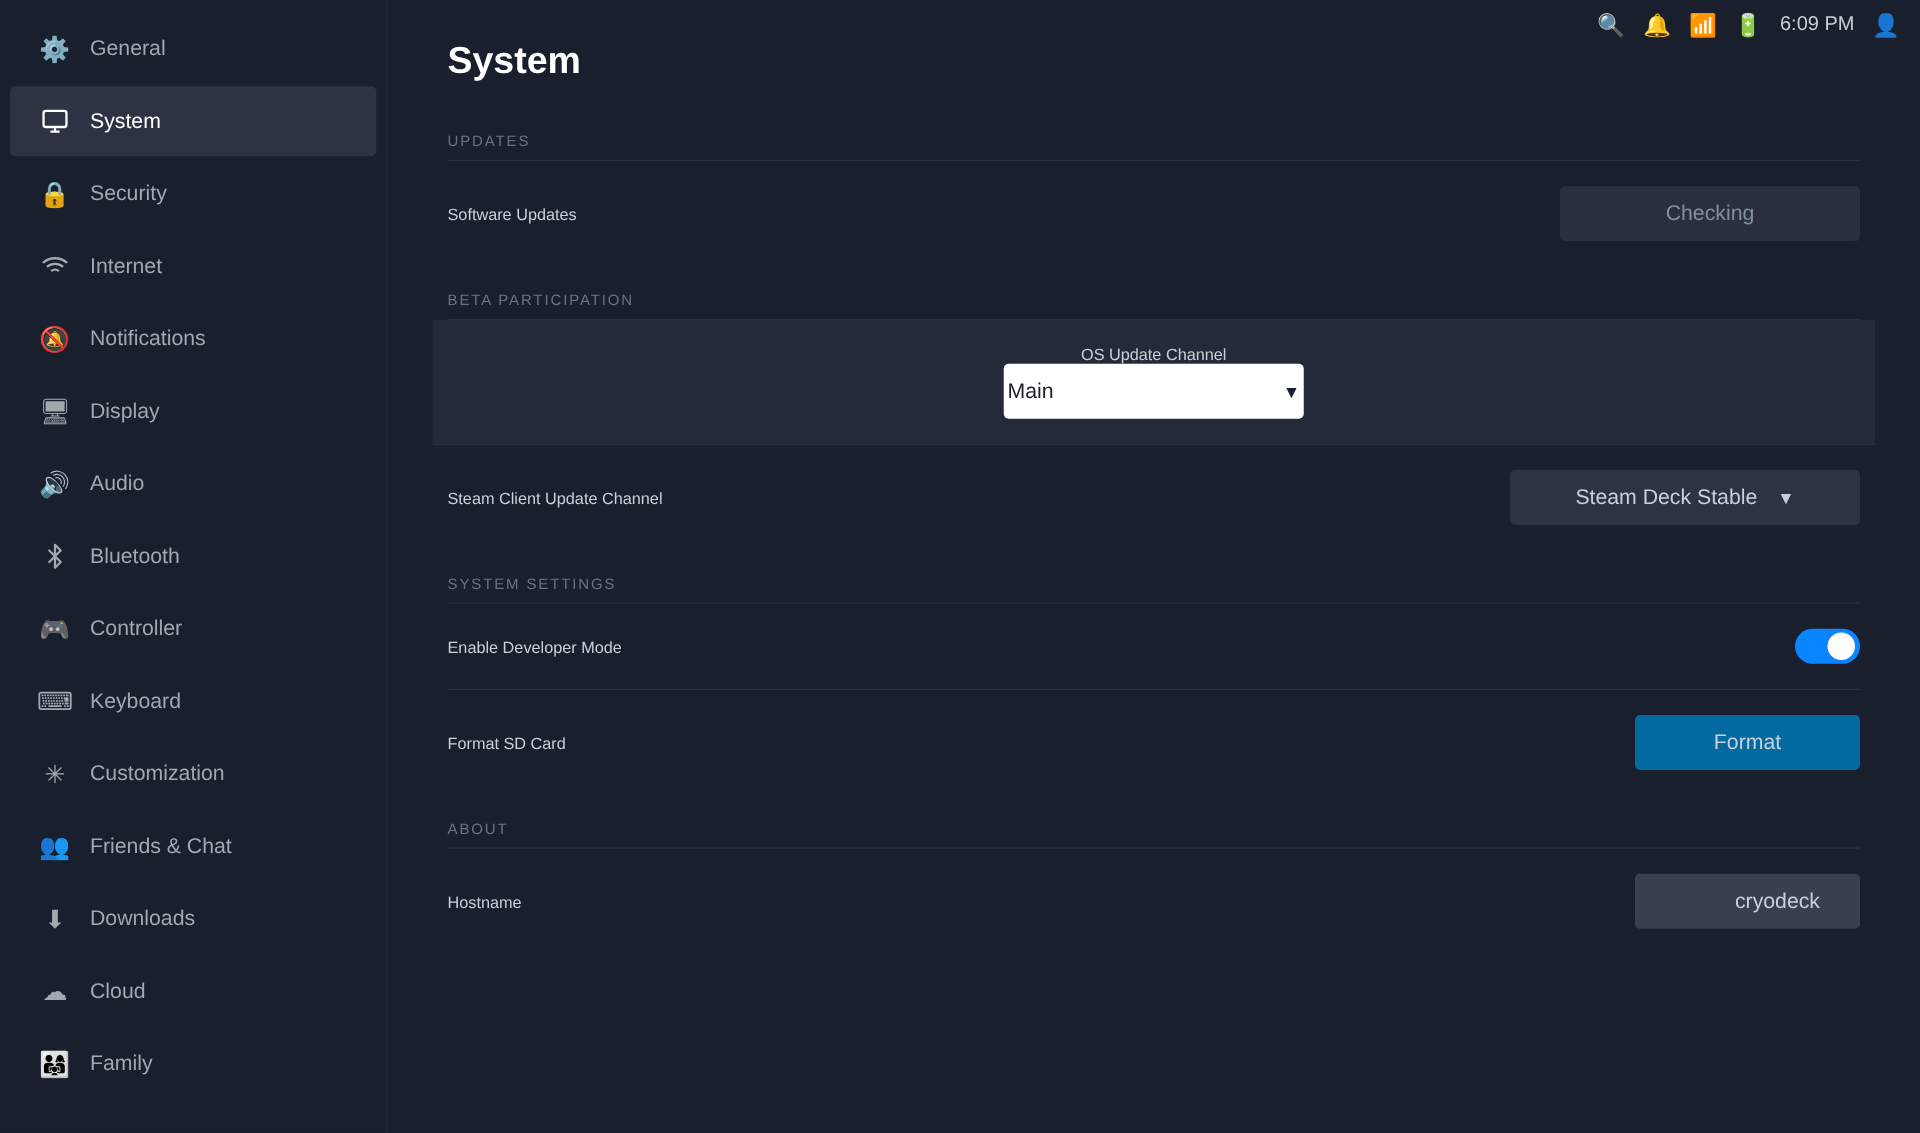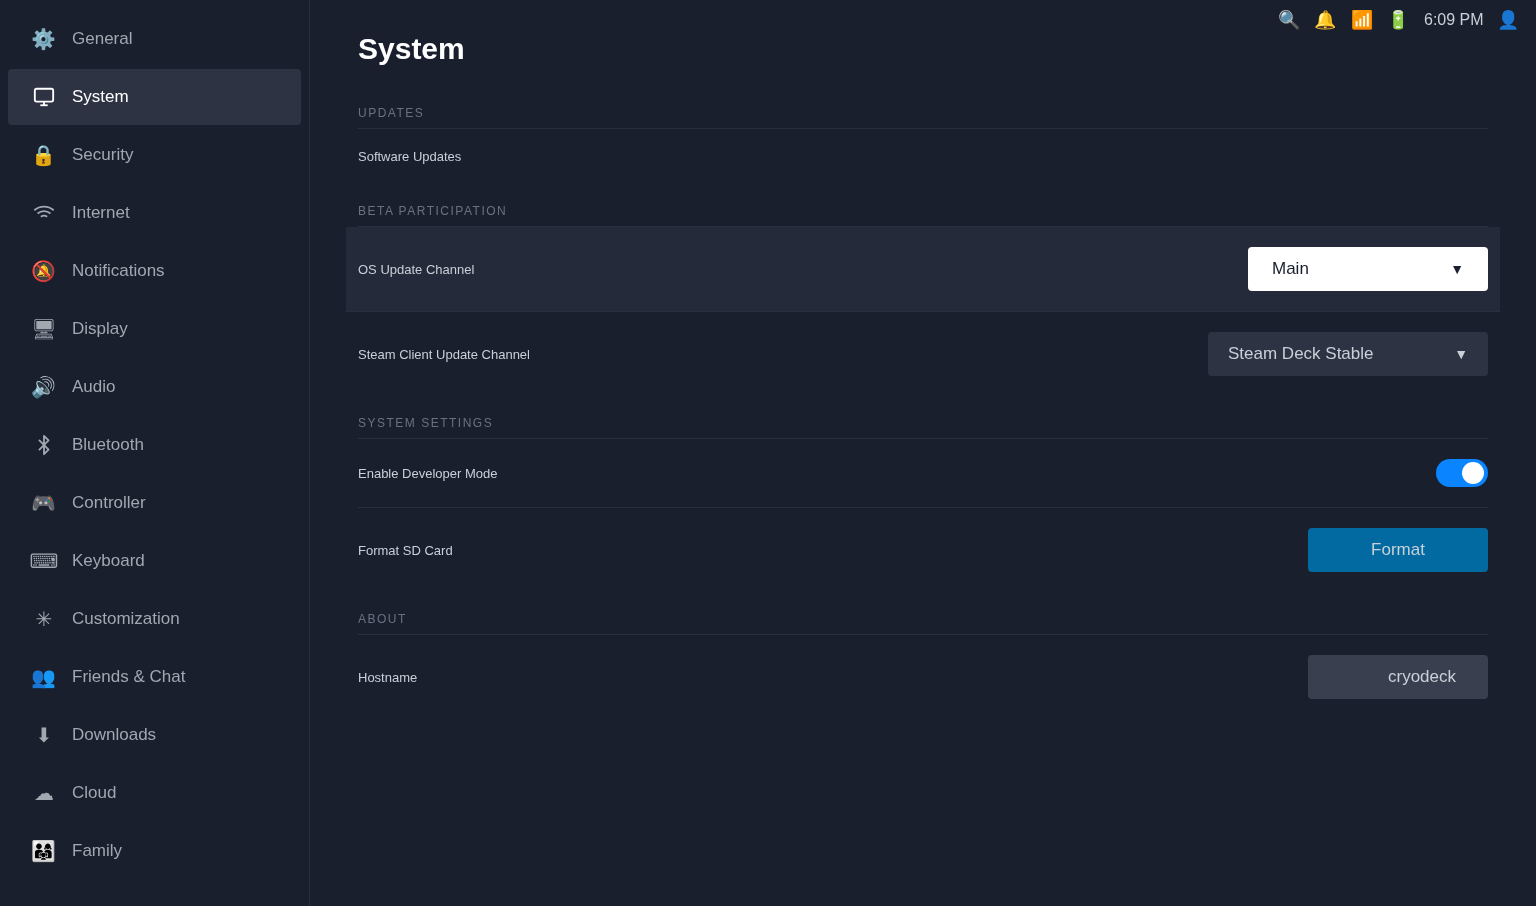--- a/index.html
+++ b/index.html
@@ -130,42 +130,42 @@
       min-width: 240px;
       text-align: center;
     }
 
     
     .dropdown {
       background: #ffffff;
       color: #1a1f2e;
       border: none;
       border-radius: 4px;
-      padding: 12px 24px;
+      padding: 12px 3px;
       font-size: 17px;
       font-weight: 500;
       min-width: 240px;
       display: flex;
       align-items: center;
       justify-content: space-between;
       cursor: pointer;
       gap: 16px;
     }
     .dropdown-dark {
       background: #2e3344;
       color: #c8d0d8;
       border: none;
       border-radius: 4px;
       padding: 12px 20px;
       font-size: 17px;
       font-weight: 400;
       min-width: 280px;
       display: flex;
       align-items: center;
-      justify-content: space-between;
+      justify-content: center;
       cursor: pointer;
       gap: 16px;
     }
     .chevron-down {
       font-size: 14px;
     }
 
     
     .toggle {
       width: 52px;
@@ -211,20 +211,21 @@
       min-width: 180px;
       text-align: right;
     }
 
     
     .setting-row.highlighted {
       background: #252a3a;
       margin: 0 -12px;
       padding-left: 12px;
       padding-right: 12px;
+      flex-direction: column;
     }
 
     .section-block {
       margin-bottom: 8px;
     }
   </style>
 </head>
 <body>
 
 <div class="topbar">
@@ -317,20 +318,21 @@
 </nav>
 
 <main class="main">
   <h1 class="page-title">System</h1>
 
   <div class="section-block">
     <div class="section-header">UPDATES</div>
     <hr class="divider">
     <div class="setting-row">
       <span class="setting-label">Software Updates</span>
+      <div class="status-box">Checking</div>
     </div>
   </div>
 
   <div class="section-block">
     <div class="section-header">BETA PARTICIPATION</div>
     <hr class="divider">
     <div class="setting-row highlighted">
       <span class="setting-label">OS Update Channel</span>
       <div class="dropdown">
         <span>Main</span>

